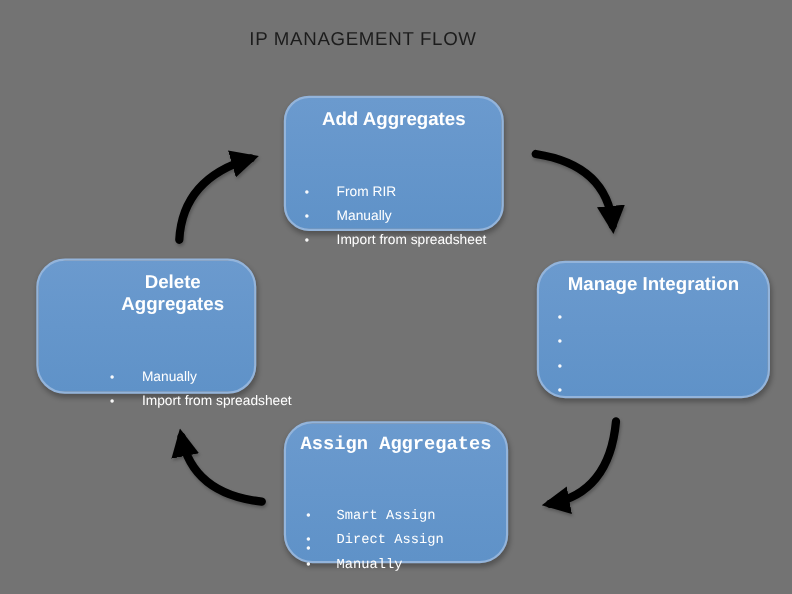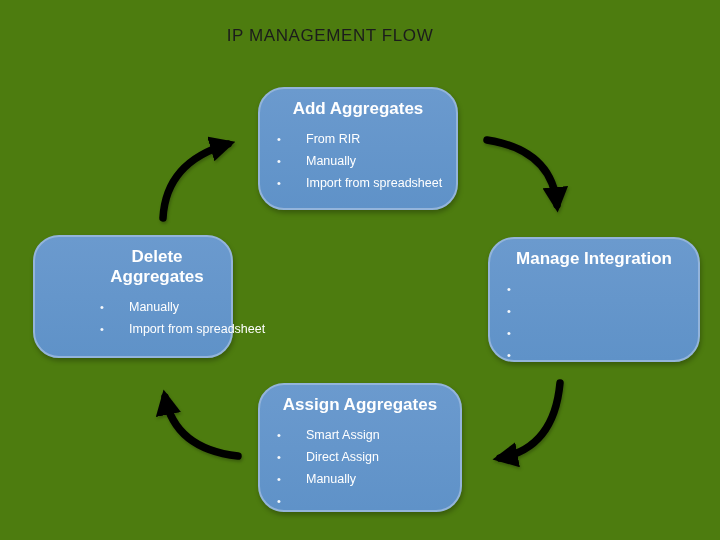--- a/index.html
+++ b/index.html
@@ -5,21 +5,21 @@
   html, body {
     margin: 0;
     padding: 0;
     background: #ffffff;
     font-family: "Liberation Sans", sans-serif;
   }
   .stage {
     position: relative;
     width: 720px;
     height: 540px;
-    background: #4d7c0f;
+    background: #737373;
     overflow: hidden;
   }
   .diagram-title {
     position: absolute;
     top: 26px;
     left: 0;
     width: 660px;
     text-align: center;
     font-size: 17px;
     letter-spacing: 0.6px;
@@ -33,24 +33,24 @@
   }
   .node {
     position: absolute;
     box-sizing: border-box;
     background: linear-gradient(180deg, #6b9ace 0%, #5f92c8 100%);
     border: 2px solid #93b4db;
     border-radius: 26px;
     box-shadow: 1px 3px 5px rgba(0,0,0,0.28);
     color: #ffffff;
   }
-  .node-add    { left: 258px; top:  87px; width: 200px; height: 123px; }
+  .node-add    { left: 258px; top:  87px; width: 200px; height: 123px; border-radius: 23px; }
   .node-manage { left: 488px; top: 237px; width: 212px; height: 125px; }
   .node-delete { left:  33px; top: 235px; width: 200px; height: 123px; padding-left: 48px; }
-  .node-assign { left: 258px; top: 383px; width: 204px; height: 129px; }
+  .node-assign { left: 258px; top: 383px; width: 204px; height: 129px; font-family: Liberation Mono, monospace; }
   .node-title {
     margin-top: 10px;
     text-align: center;
     font-size: 17px;
     font-weight: 700;
     color: #ffffff;
   }
   .node-list {
     list-style: none;
     margin: 9px 0 0 0;
@@ -64,20 +64,21 @@
     font-size: 12.5px;
   }
   .bullet-dot {
     flex: 0 0 29px;
     font-size: 11px;
     opacity: 0.95;
   }
   .bullet-text {
     flex: 1;
     white-space: nowrap;
+    margin-top: 35px;
   }
 </style>
 </head>
 <body>
 
 <div class="stage">
 
   <div class="diagram-title">IP MANAGEMENT FLOW</div>
 
   <svg class="arrows-layer" width="720" height="540" viewBox="0 0 720 540" xmlns="http://www.w3.org/2000/svg">

